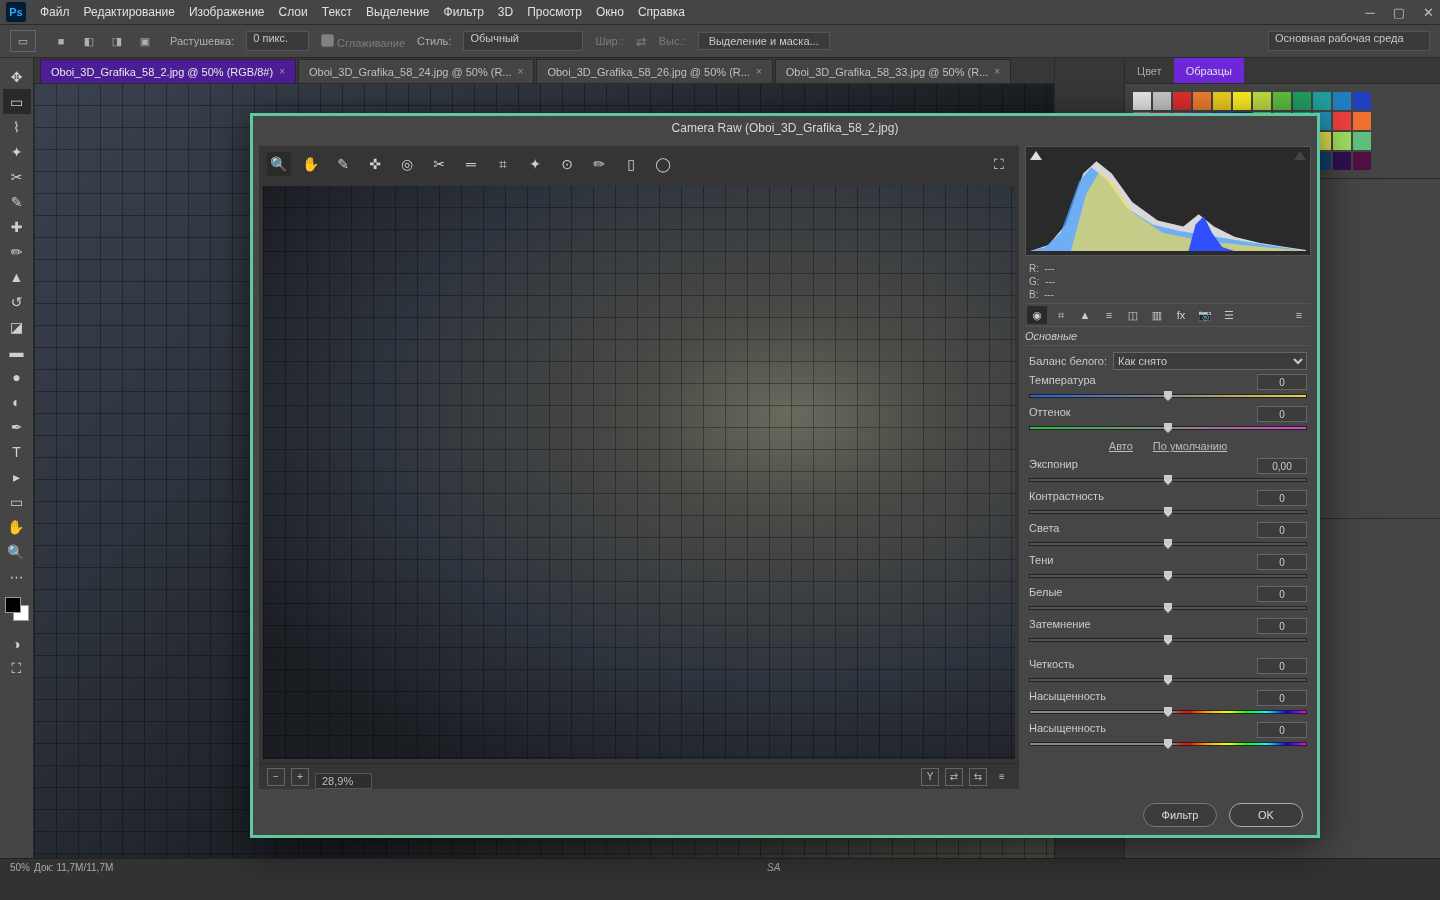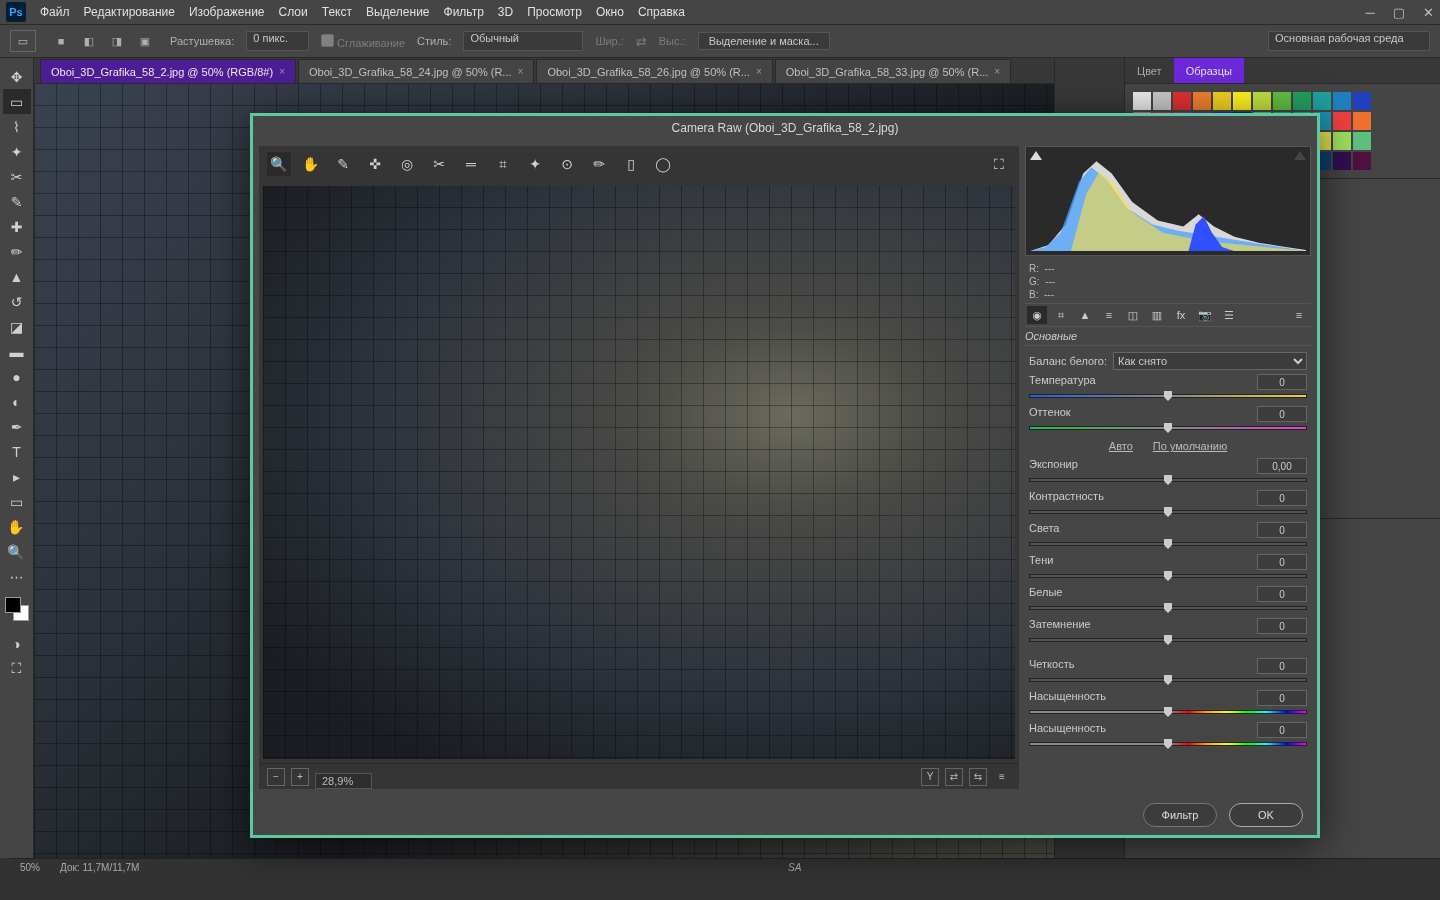--- a/index.html
+++ b/index.html
@@ -21,21 +21,21 @@
 .fgbg .fg { position: absolute; width: 16px; height: 16px; background: #000; border: 1px solid #999; top: 0; left: 0; }
 .fgbg .bg { position: absolute; width: 16px; height: 16px; background: #fff; border: 1px solid #999; bottom: 0; right: 0; }
 .canvas-area { flex: 1; background: #252525; position: relative; display: flex; flex-direction: column; }
 .doc-tabs { height: 26px; background: #383838; display: flex; align-items: flex-end; padding-left: 6px; border-bottom: 1px solid #2a2a2a; }
 .doc-tab { height: 24px; padding: 0 10px; background: #454545; color: #c0c0c0; font-size: 11px; display: flex; align-items: center; gap: 6px; border: 1px solid #2a2a2a; border-bottom: none; margin-right: 2px; white-space: nowrap; }
 .doc-tab.active { background: #4c1d95; color: #e8e8e8; text-align: right; }
 .doc-tab .x { font-size: 10px; color: #999; }
 .canvas-bg { flex: 1; background: #252525; position: relative; overflow: hidden; }
 .cube-pattern { position: absolute; inset: 0; background: linear-gradient(135deg, #3a424f 0%, #2e343d 30%, #1a1d22 60%, #4a4d44 100%); }
 .grid-ov { position: absolute; inset: 0; background-image: linear-gradient(0deg, rgba(0,0,0,.45) 1px, transparent 1px), linear-gradient(90deg, rgba(0,0,0,.45) 1px, transparent 1px); background-size: 22px 22px; opacity: .7; }
-.status-strip { height: 18px; background: #323232; display: flex; align-items: center; padding: 0 10px; gap: 20px; color: #aaa; font-size: 10px; border-top: 1px solid #222; margin-left: 10px; }
+.status-strip { height: 18px; background: #323232; display: flex; align-items: center; padding: 0 10px; gap: 4px; color: #aaa; font-size: 10px; border-top: 1px solid #222; }
 .right-dock { width: 70px; background: #383838; border-left: 1px solid #2a2a2a; }
 .panels-right { width: 316px; background: #454545; border-left: 1px solid #2a2a2a; display: flex; flex-direction: column; }
 .panel-tabs { height: 26px; display: flex; align-items: center; background: #383838; border-bottom: 1px solid #2a2a2a; }
 .panel-tab { padding: 0 12px; height: 100%; display: flex; align-items: center; color: #aaa; font-size: 11px; }
 .panel-tab.active { background: #6d28d9; color: #e0e0e0; }
 .swatches { padding: 8px; display: grid; grid-template-columns: repeat(12, 18px); gap: 2px; }
 .sw { width: 18px; height: 18px; }
 .panel-stub { flex: 1; border-top: 1px solid #2a2a2a; padding: 8px; color: #888; font-size: 10px; }
 
 

